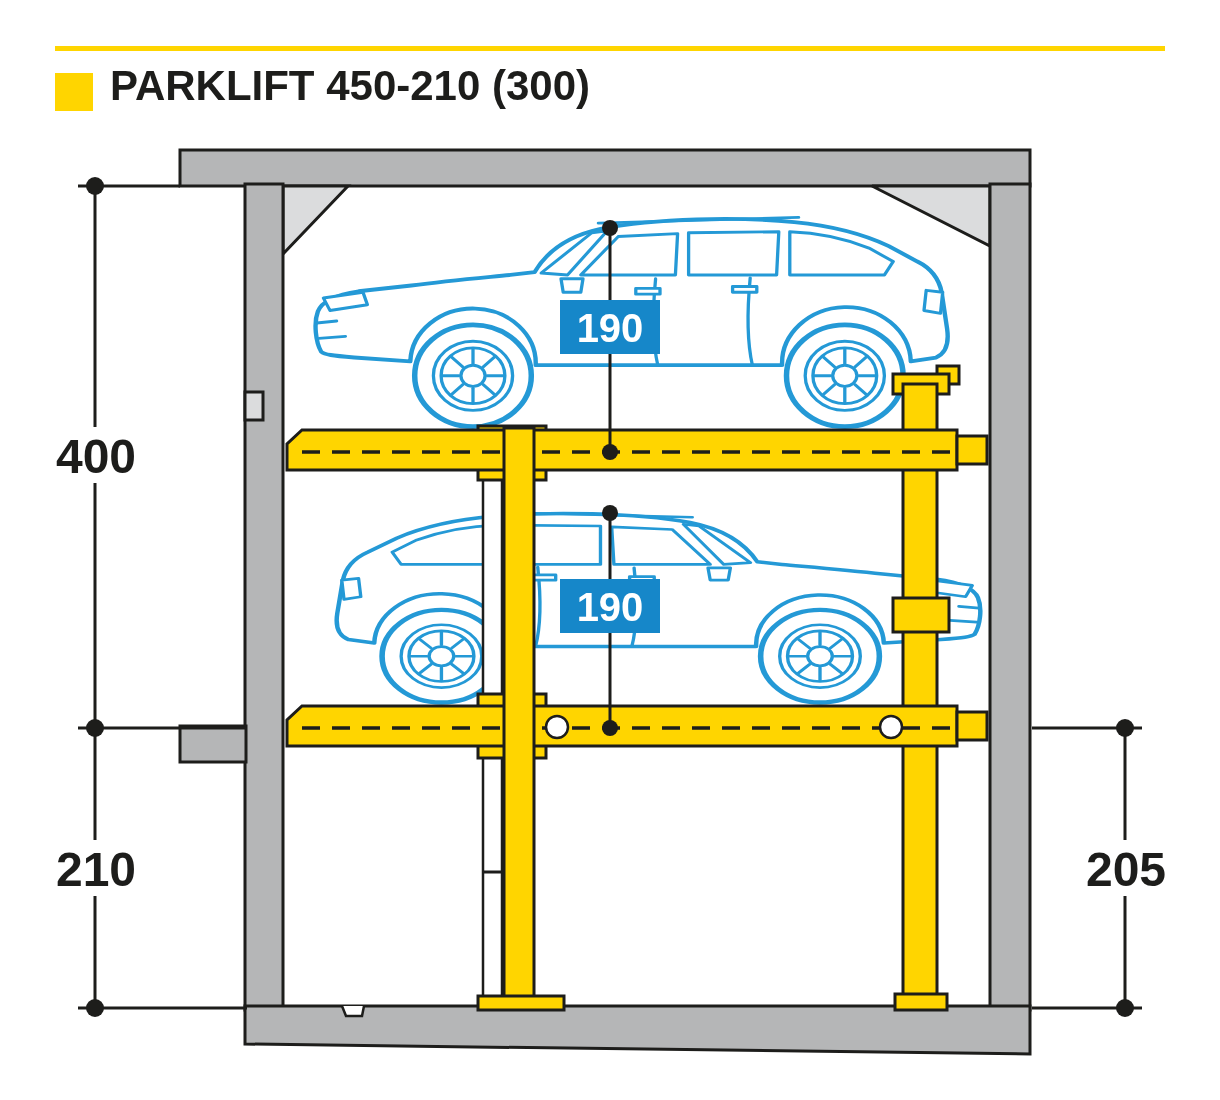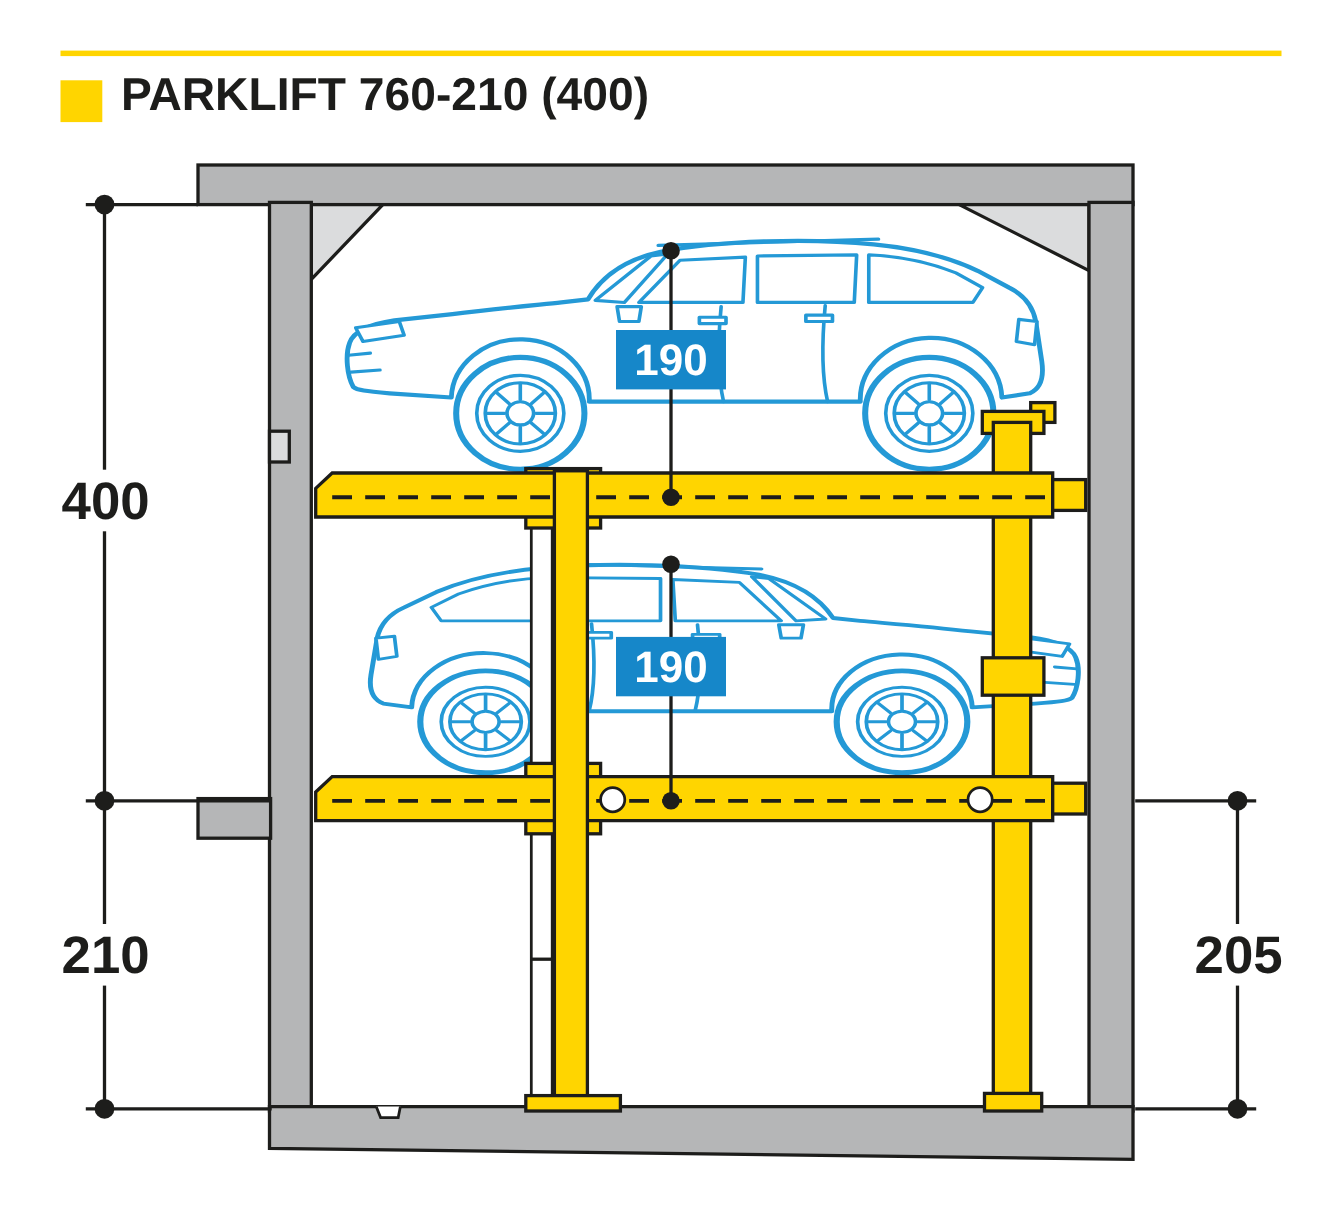--- a/index.html
+++ b/index.html
@@ -26,21 +26,21 @@
   .cline{fill:none;stroke:var(--car-blue,#2499D6);stroke-width:3;stroke-linecap:round;}
   .cfill{fill:#fff;stroke:var(--car-blue,#2499D6);}
 </style>
 </head>
 <body>
 
 <div class="page">
 
   <div class="title-rule"></div>
   <div class="title-bullet"></div>
-  <h1 class="page-title">PARKLIFT 760-210 (400)</h1>
+  <h1 class="page-title">PARKLIFT 450-210 (300)</h1>
 
   <svg class="diagram" width="1220" height="1100" viewBox="0 0 1220 1100">
     <defs>
       <g id="wheel">
         <circle class="cfill" r="53" stroke-width="5"></circle>
         <circle class="cline" r="36"></circle>
         <circle class="cline" r="29" stroke-width="2"></circle>
         <circle class="cline" r="11"></circle>
         <g class="cline" stroke-width="3">
           <line y1="-13" y2="-28"></line>

